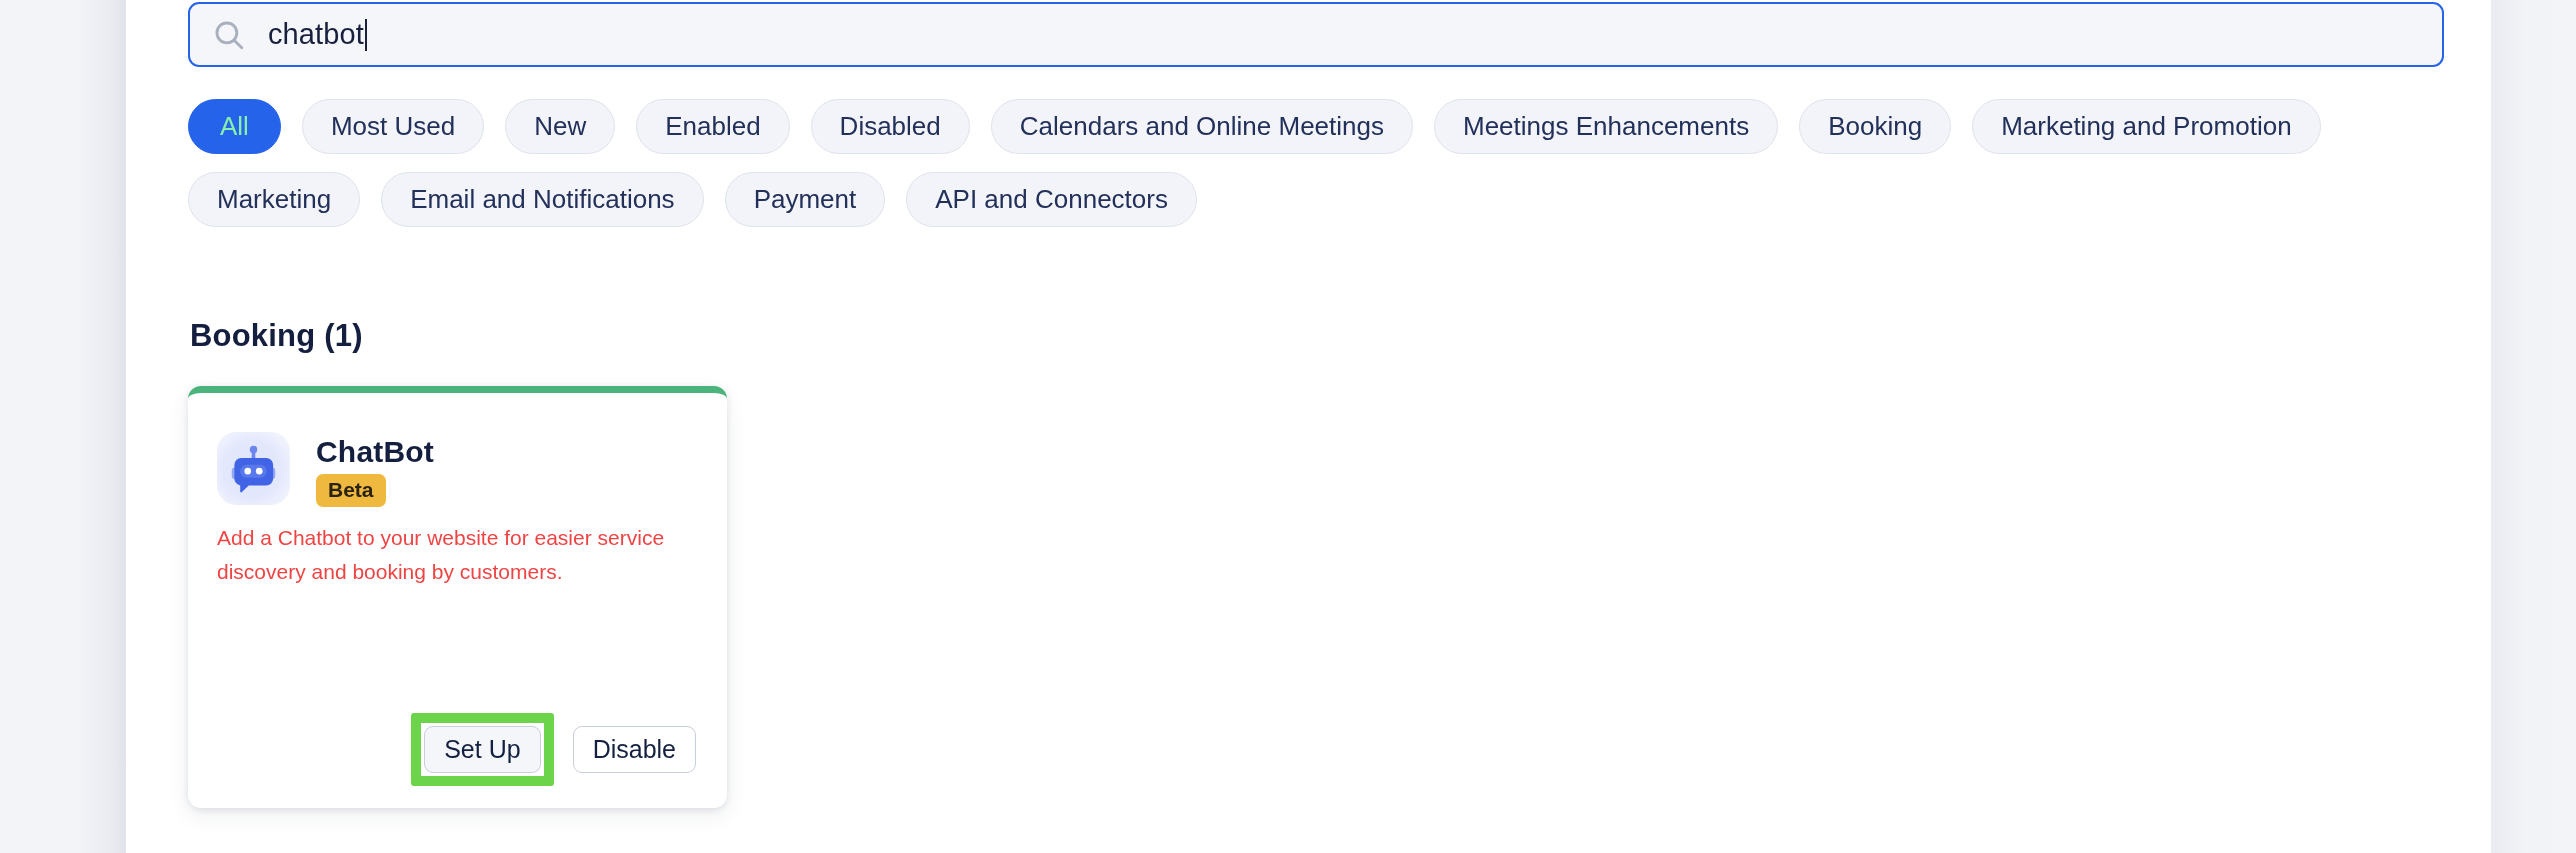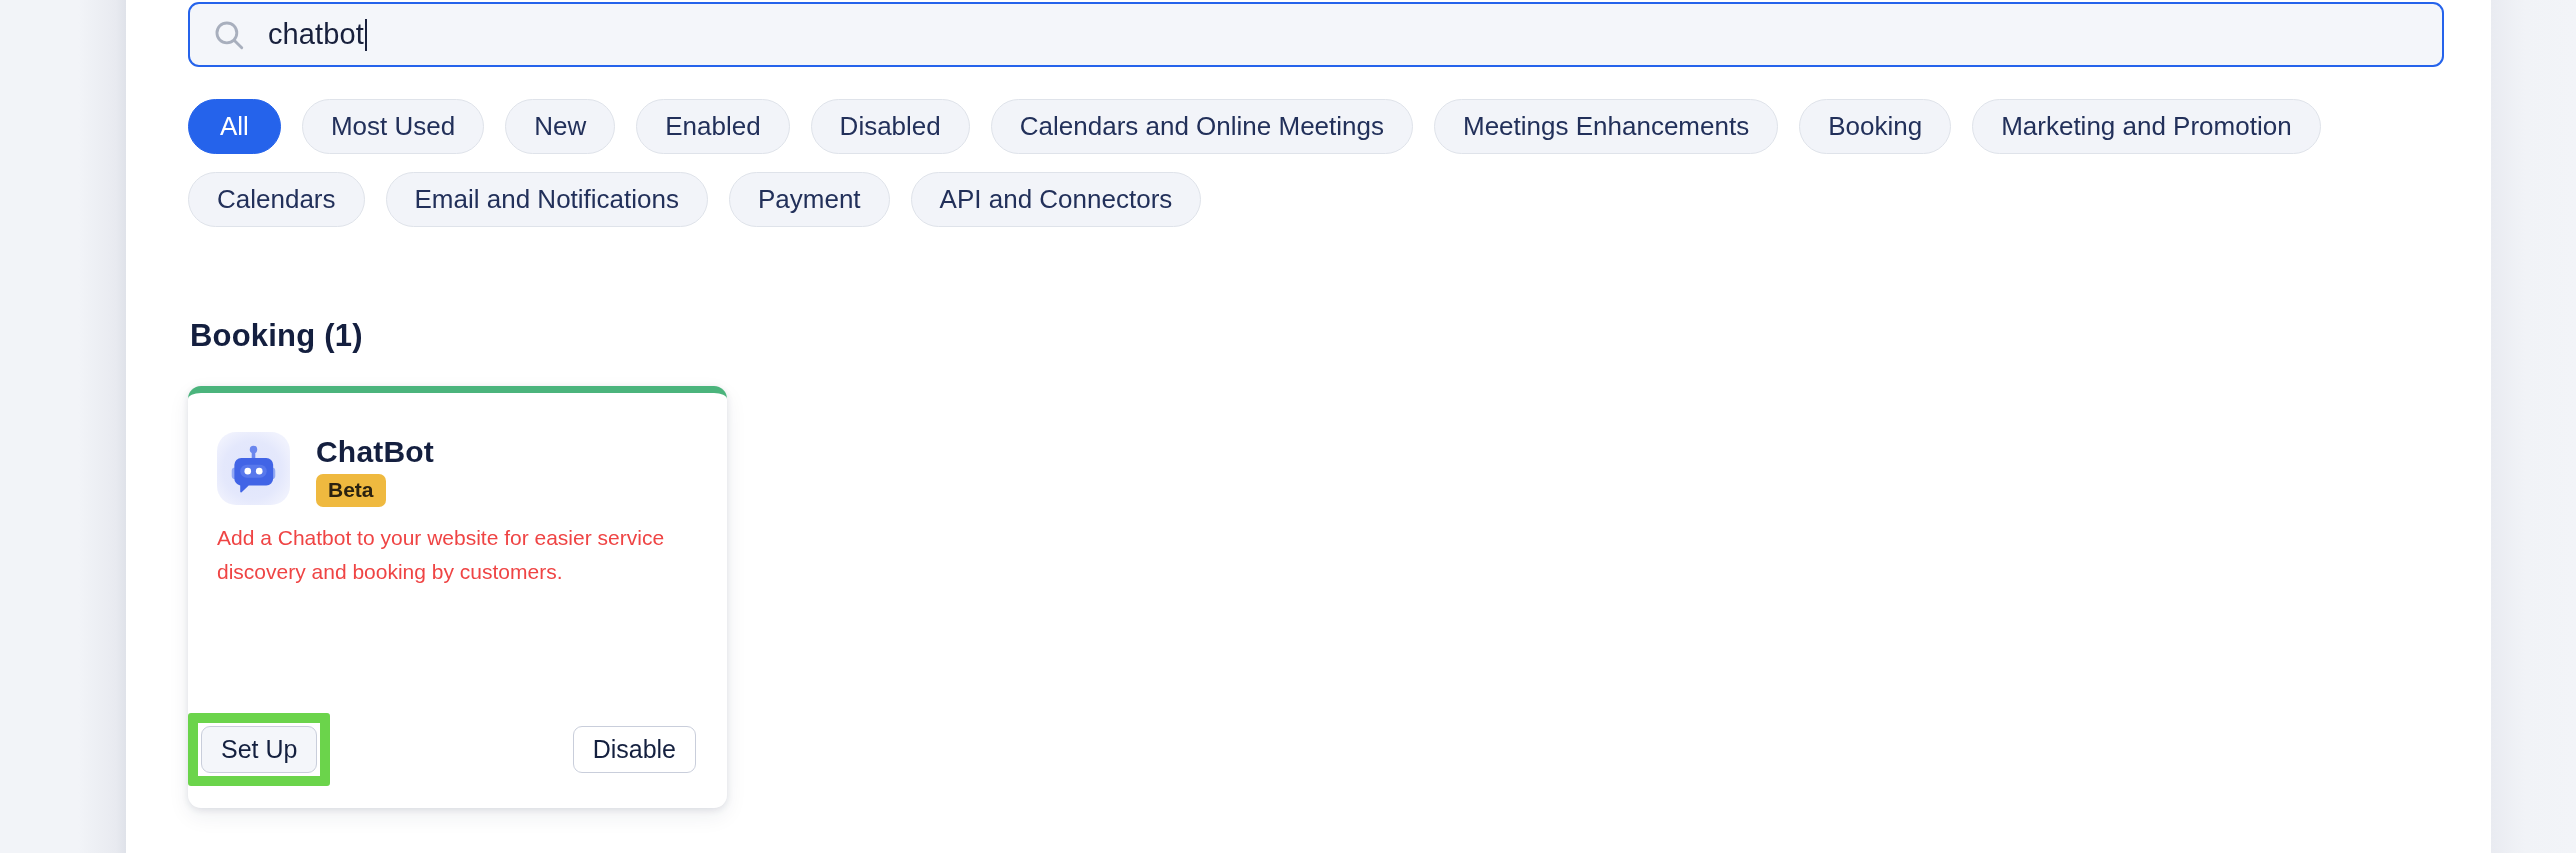--- a/index.html
+++ b/index.html
@@ -71,21 +71,21 @@
     background: #f2f4f9;
     border: 1px solid #dfe3ea;
     color: #22305a;
     font-size: 26px;
     white-space: nowrap;
     cursor: pointer;
   }
   .chip.active {
     background: #2563eb;
     border-color: #2563eb;
-    color: #ffffff;
+    color: #86efac;
     padding: 0 31px;
   }
 
   
   .section-title {
     position: absolute; left: 190px; top: 318px;
     font-size: 31px; font-weight: bold; color: #141f3f;
     letter-spacing: 0.2px;
   }
 
@@ -126,23 +126,23 @@
   }
   .card-desc {
     margin: 14px 30px 0 29px;
     font-size: 21px; line-height: 1.62;
     color: #ef4444;
     max-width: 463px;
   }
   .card-actions {
     position: absolute; left: 0; right: 0; bottom: 0;
     height: 118px;
-    display: flex; align-items: center; justify-content: space-between;
+    display: flex; align-items: center; justify-content: flex-end;
     padding-right: 31px;
-    gap: 11px;
+    gap: 19px;
   }
   .btn {
     height: 47px;
     padding: 0 19px;
     border-radius: 9px;
     border: 1px solid #c9cedb;
     background: #ffffff;
     color: #14203f;
     font-family: "Liberation Sans", sans-serif;
     font-size: 25px;
@@ -187,21 +187,21 @@
   <div class="chips">
     <div class="chip active">All</div>
     <div class="chip">Most Used</div>
     <div class="chip">New</div>
     <div class="chip">Enabled</div>
     <div class="chip">Disabled</div>
     <div class="chip">Calendars and Online Meetings</div>
     <div class="chip">Meetings Enhancements</div>
     <div class="chip">Booking</div>
     <div class="chip">Marketing and Promotion</div>
-    <div class="chip">Calendars</div>
+    <div class="chip">Marketing</div>
     <div class="chip">Email and Notifications</div>
     <div class="chip">Payment</div>
     <div class="chip">API and Connectors</div>
   </div>
 
   <div class="section-title">Booking (1)</div>
 
   <div class="card">
 
     <div class="card-head">

